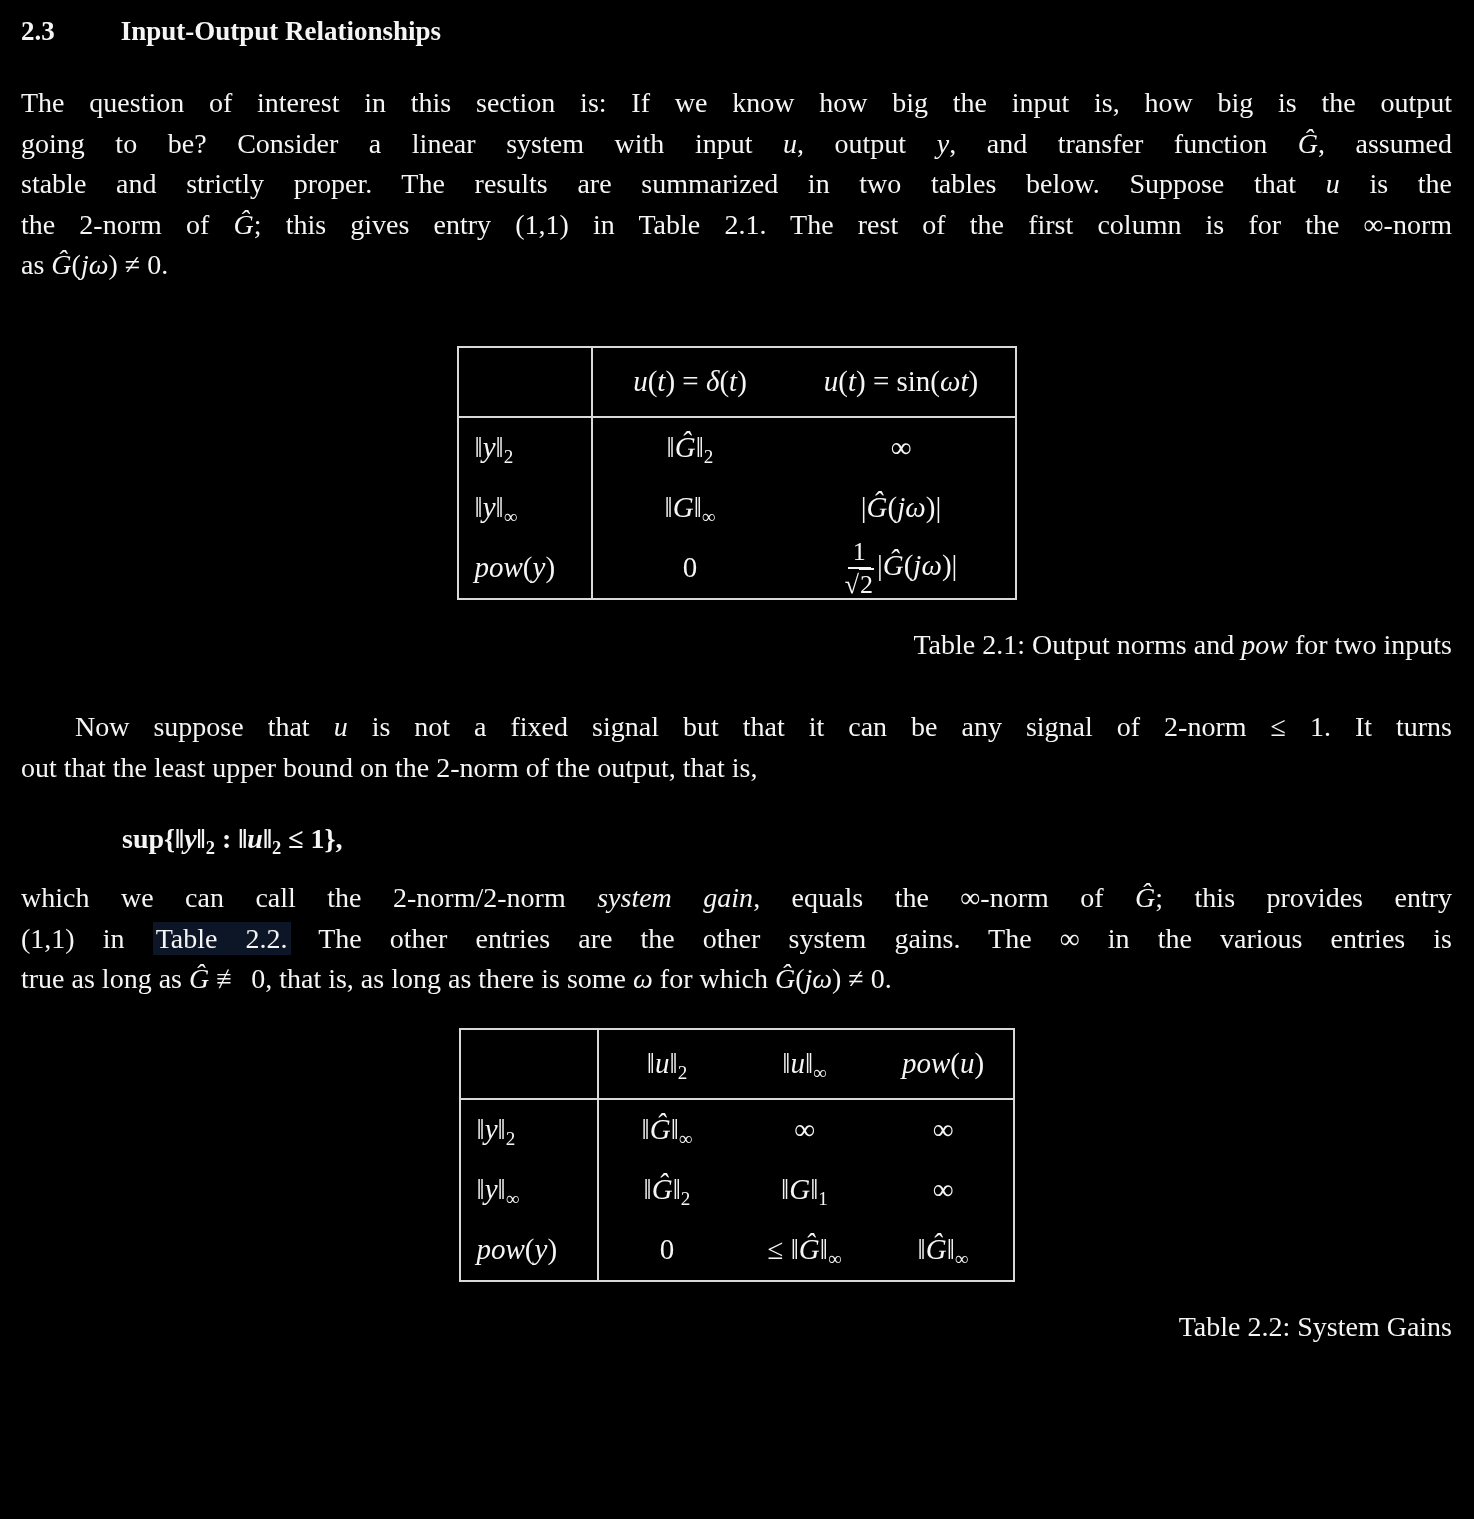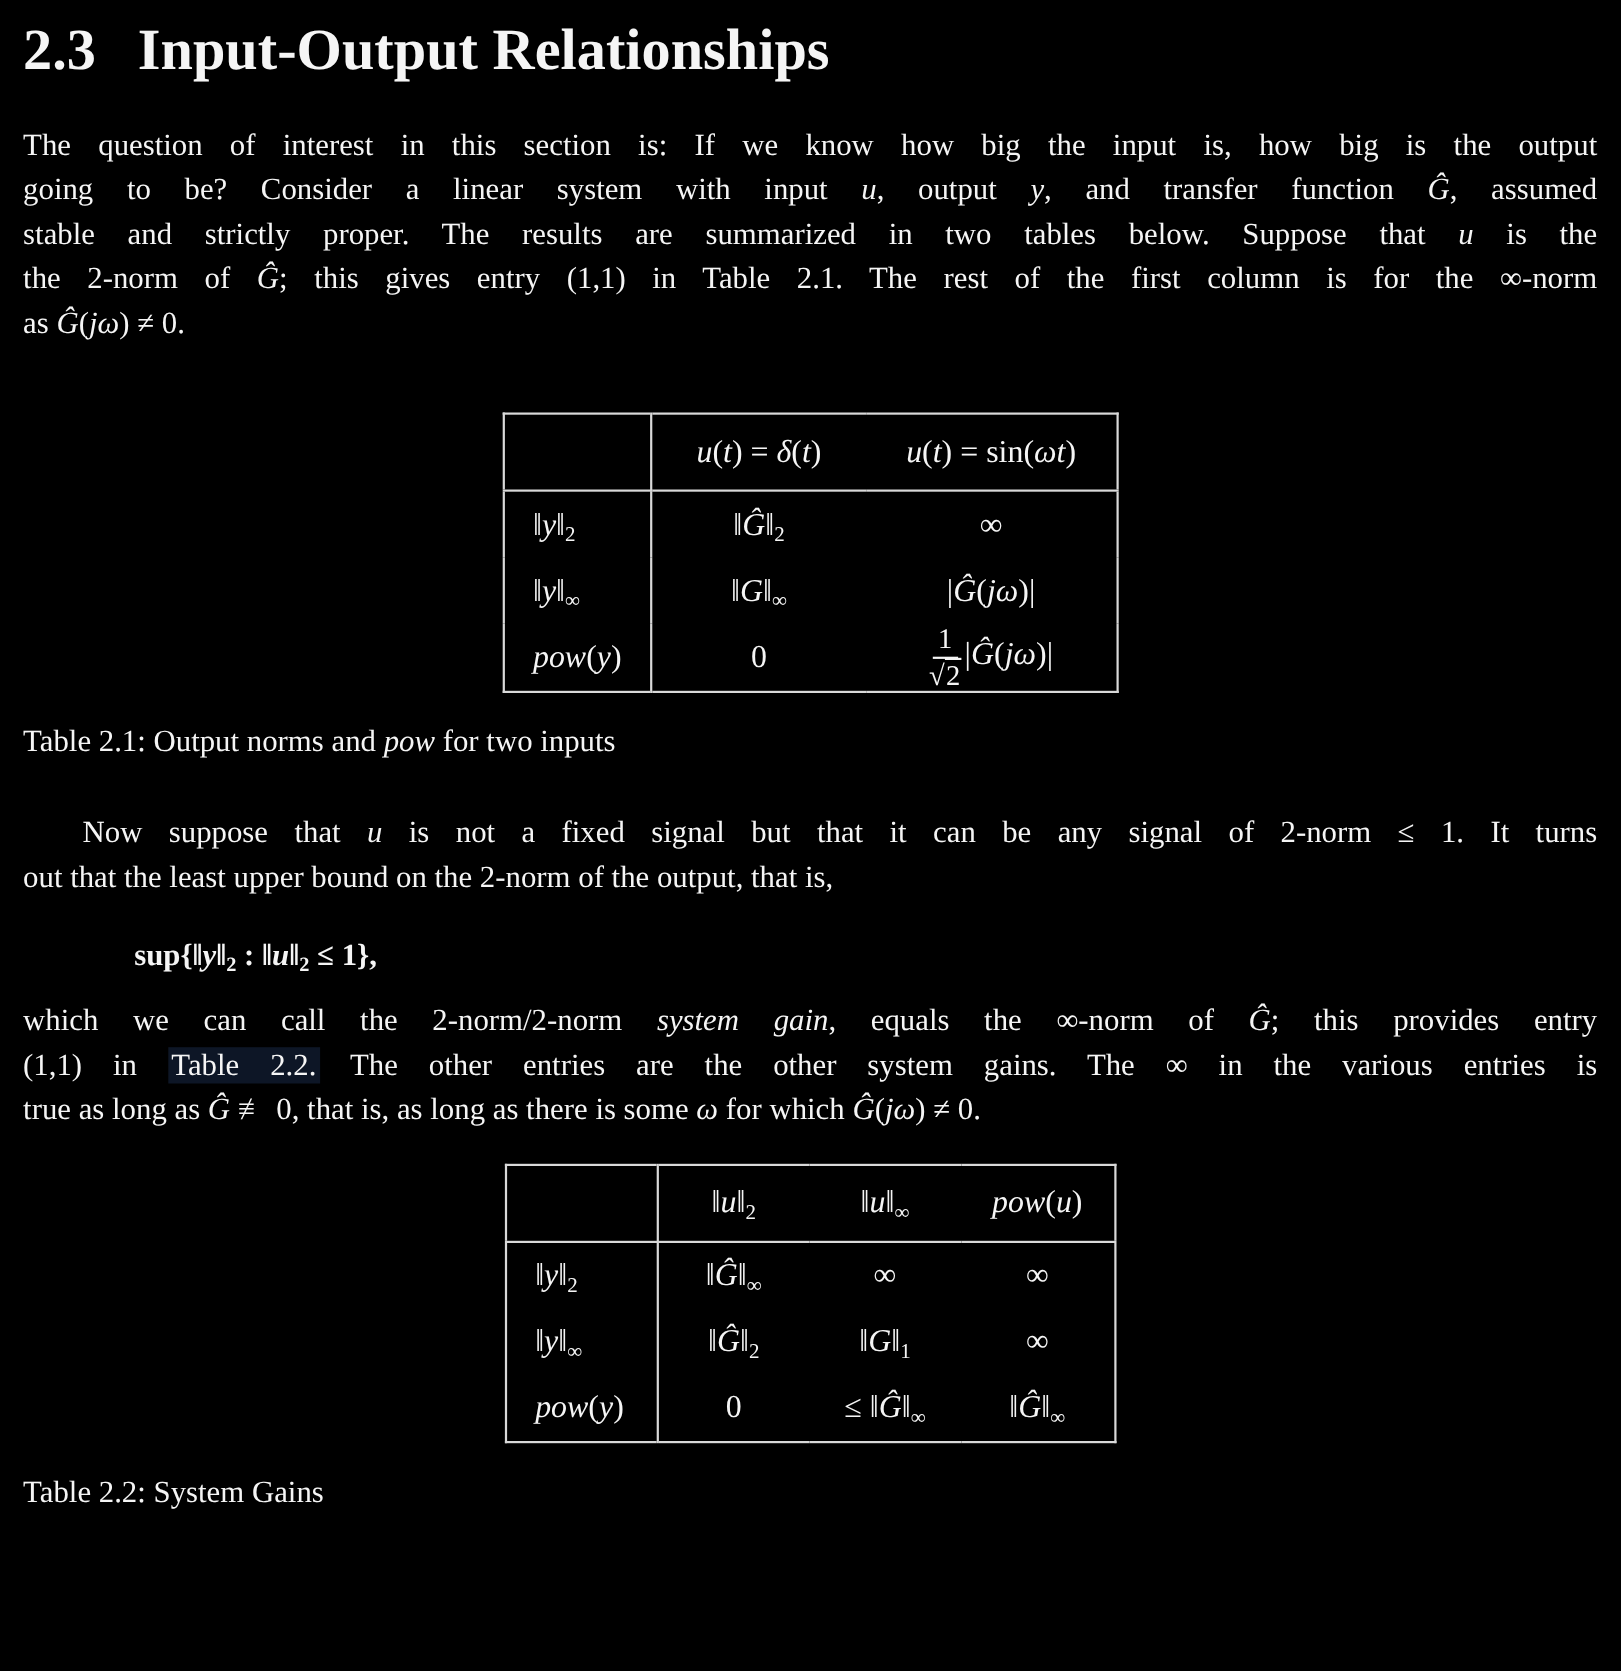--- a/index.html
+++ b/index.html
@@ -11,22 +11,22 @@
   html, body { margin: 0; padding: 0; background: var(--bg); }
   body {
     width: 1474px; height: 1519px; overflow: hidden;
     color: var(--fg);
     font-family: "Liberation Serif", "DejaVu Serif", serif;
     font-size: 28px;
   }
   .doc { padding: 12px 22px 0 21px; }
 
   .heading {
-    display: flex; gap: 38px; align-items: flex-end;
-    font-weight: bold; font-size: 53px; line-height: 1.15;
+    display: flex; gap: 66px; align-items: flex-end;
+    font-weight: bold; font-size: 27px; line-height: 1.15;
     margin-top: 4px;
   }
 
   .para { margin: 0; }
   .p1 { margin-top: 36px; }
   .p2 { margin-top: 44px; }
   .p3 { margin-top: 18px; }
   .pline {
     line-height: 40.5px;
     text-align: justify;
@@ -44,25 +44,25 @@
     font-size: 29px;
   }
   .t2 { margin-top: 28px; }
   .mtable th, .mtable td {
     font-weight: normal; text-align: center;
     vertical-align: middle; padding: 0 12px;
   }
   .mtable thead th { height: 68px; border-bottom: 2px solid var(--border); }
   .mtable tbody td { height: 60px; }
   .mtable .rlabel, .mtable .corner {
-    text-align: left; padding-left: 26px;
+    text-align: left; padding-left: 16px;
     border-right: 2px solid var(--border);
   }
 
-  .caption { text-align: left; margin-top: 27px; line-height: 36px; }
+  .caption { text-align: right; margin-top: 27px; line-height: 36px; }
 
   sub { font-size: 66%; vertical-align: -0.32em; line-height: 0; }
   i { font-style: italic; }
 
   .fr {
     display: inline-flex; flex-direction: column; align-items: center;
     vertical-align: middle; line-height: 1.05; font-size: 26px;
     margin-right: 3px;
   }
   .fr .fn { border-bottom: 2px solid var(--fg); padding: 0 5px 2px 5px; }

